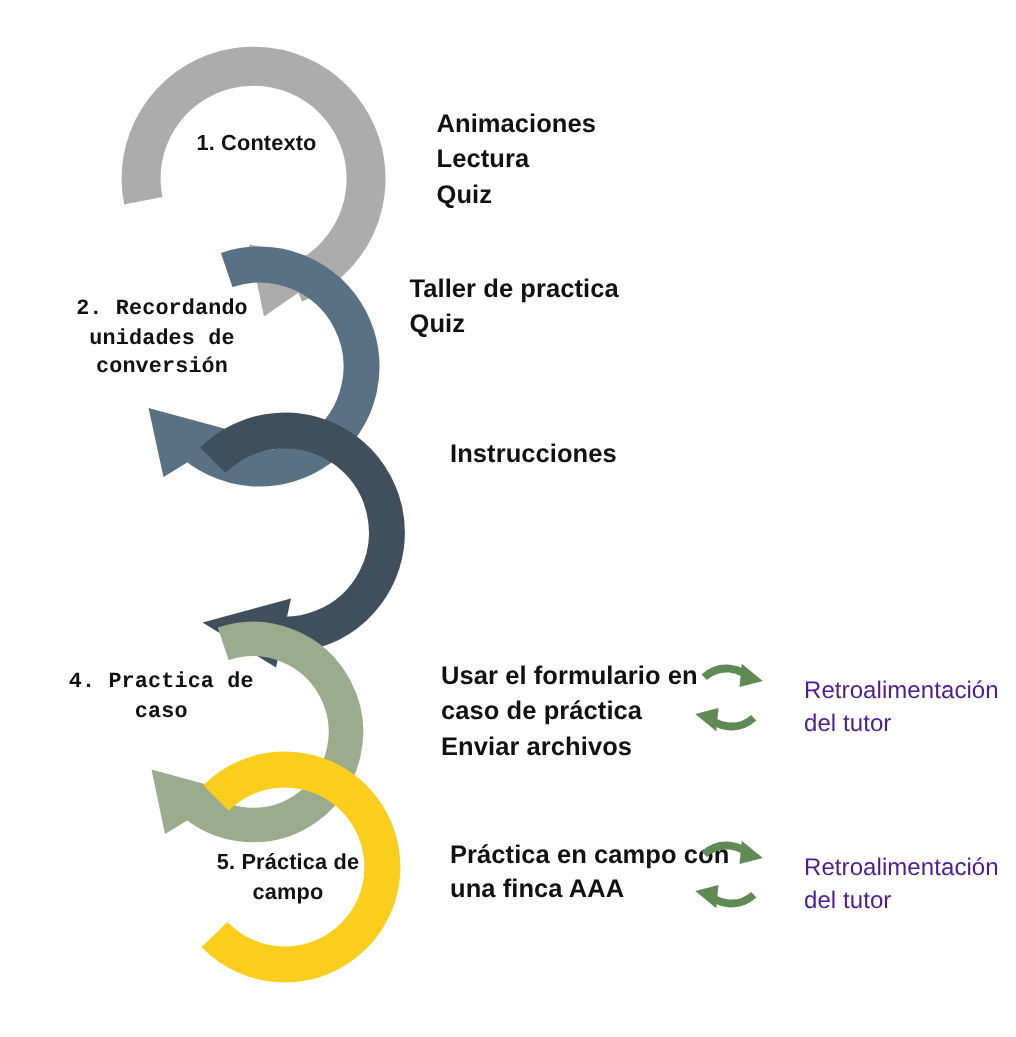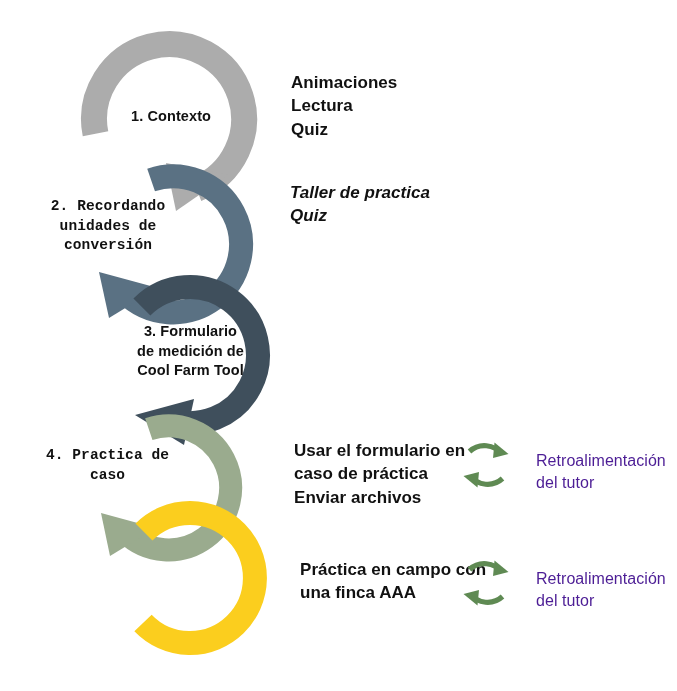--- a/index.html
+++ b/index.html
@@ -90,41 +90,41 @@
                A 62 62 0 1 1 125.0 532.0"></path>
       <polygon fill="#9aab8e" points="101,513 156,528 110,556"></polygon>
     </g>
 
     <g>
       <path fill="none" stroke="#fbce1e" stroke-width="24" stroke-linecap="butt" d="M 144.0 532.0
                A 65 65 0 1 1 143.0 623.0"></path>
     </g>
   </svg>
 
-  <div class="step-label" style="left:106px; top:107px; width:130px;">1. Contexto</div>
+  <div class="step-label" style="left:106px; top:87px; width:130px;">1. Contexto</div>
 
   <div class="step-label" style="left:33px; top:197px; width:150px;font-family:Liberation Mono, monospace;">2. Recordando
 unidades de
 conversión</div>
 
-  <div class="step-label" style="left:113px; top:322px; width:155px;">3. Formulario
-de medición de
-Cool Farm Tool</div>
 
   <div class="step-label" style="left:40px; top:446px; width:135px;font-family:Liberation Mono, monospace;">4. Practica de
 caso</div>
 
+  <div class="step-label" style="left:117px; top:566px; width:150px;">5. Práctica  de
+campo</div>
 
   <div class="side-note" style="left:291px; top:71px; width:185px;">Animaciones
 Lectura
 Quiz</div>
 
-  <div class="side-note" style="left:290px; top:181px; width:185px;font-style:italic;">Taller de practica
+  <div class="side-note" style="left:273px; top:181px; width:185px;">Taller de practica
 Quiz</div>
 
+  <div class="side-note" style="left:300px; top:291px; width:185px;">Instrucciones</div>
 
   <div class="side-note" style="left:300px; top:558px; width:190px;">Práctica en campo con
 una finca AAA</div>
 
   <div class="side-note" style="left:294px; top:439px; width:190px;">Usar el formulario en
 caso de práctica
 Enviar archivos</div>
 
   <svg class="refresh-icon" viewBox="0 0 62 62" style="left:455px; top:434px;">
     <g fill="none" stroke="#5f8a53" stroke-width="5.2" stroke-linecap="butt">

